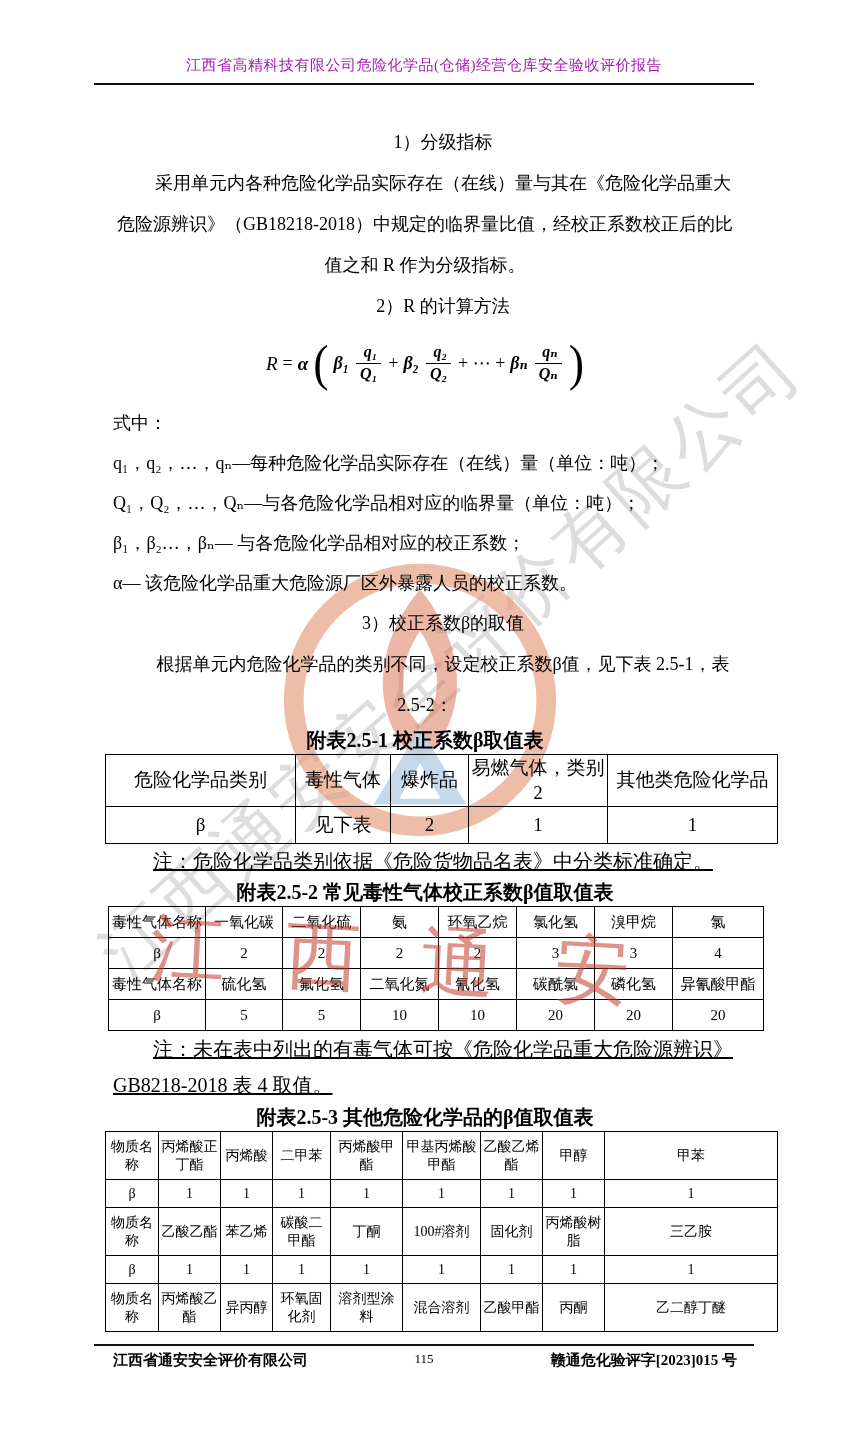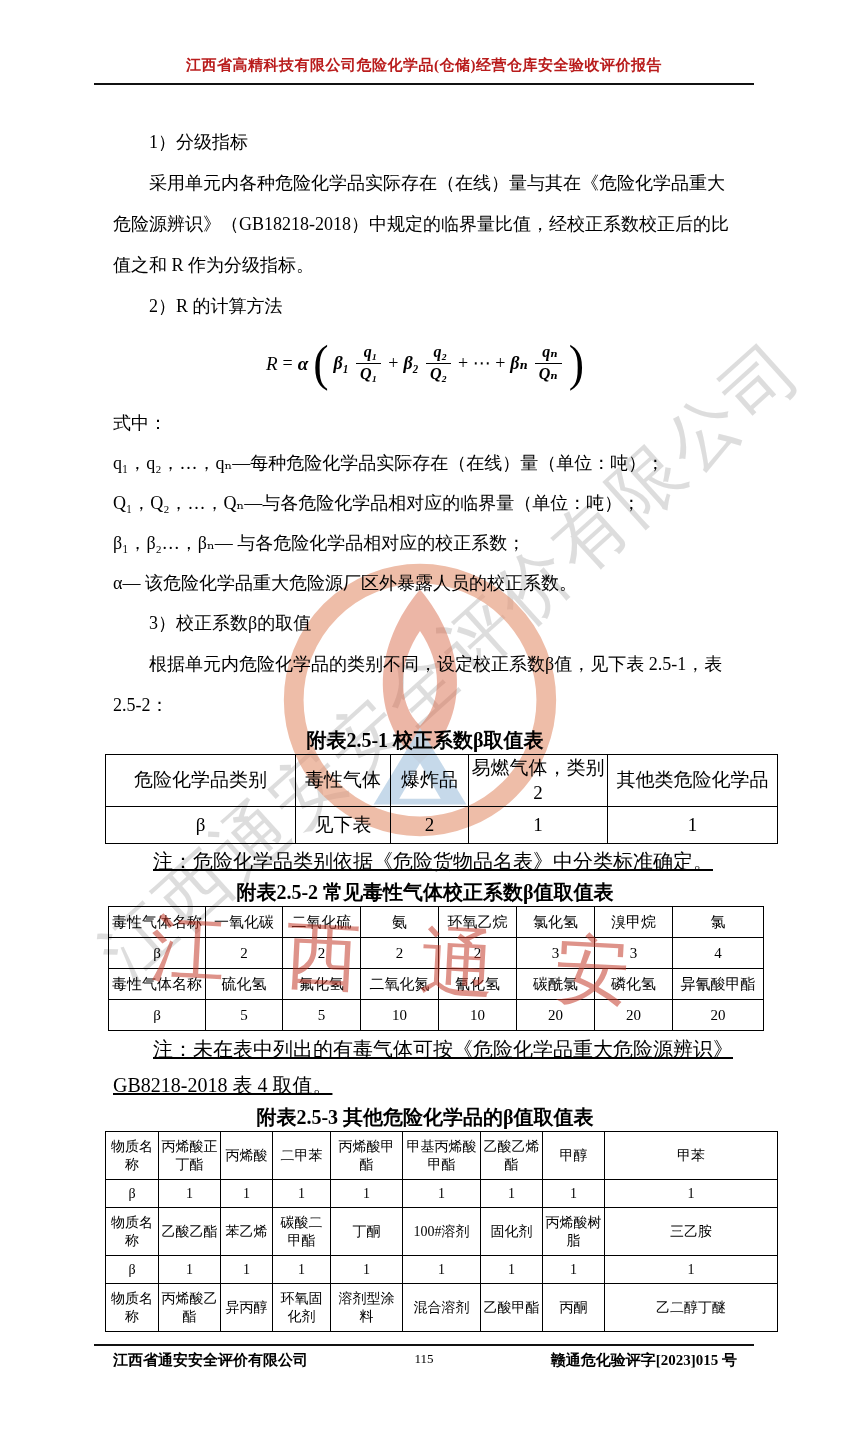--- a/index.html
+++ b/index.html
@@ -11,28 +11,28 @@
            font-size:72px;letter-spacing:4px;color:#c3c3c3;opacity:.55;
            transform:rotate(-42deg);transform-origin:0 50%;pointer-events:none;}
   .wm-logo{position:absolute;left:272px;top:552px;width:296px;height:296px;z-index:0;
            opacity:.65;pointer-events:none;}
   .wm-red{position:absolute;left:150px;top:912px;z-index:3;white-space:nowrap;
           font-size:75px;letter-spacing:60px;color:#c43b2b;opacity:.55;
           transform:rotate(3deg);pointer-events:none;}
 
   
   .header-title{position:absolute;top:56px;left:0;width:100%;text-align:center;z-index:1;
-                font-size:15px;font-weight:bold;color:#b91c1c;letter-spacing:.5px;}
+                font-size:15px;font-weight:normal;color:#a21caf;letter-spacing:.5px;}
   .header-rule{position:absolute;top:83px;left:94px;width:660px;border-top:2px solid #111;z-index:1;}
 
   
   .content{position:absolute;top:122px;left:0;right:0;z-index:1;padding:0 111px 0 113px;
            font-size:18px;line-height:41px;}
   .content p{margin:0;}
-  .ind{text-indent:2em;}
+  .ind{text-indent:2em;text-align:center;}
   .def{line-height:40px;}
   .caption{text-align:center;font-weight:bold;font-size:20px;line-height:28px;margin-top:2px;}
   .note{text-indent:2em;font-size:20px;line-height:34px;margin:2px 0;text-decoration:underline;}
   .note2{line-height:36px;margin-top:4px;}
 
   
   .formula{display:flex;align-items:center;justify-content:center;gap:5px;height:64px;
            margin:4px 0 8px;font-size:18px;}
   .fr{font-style:italic;font-size:19px;}
   .fa,.fc{font-style:italic;font-weight:bold;}

